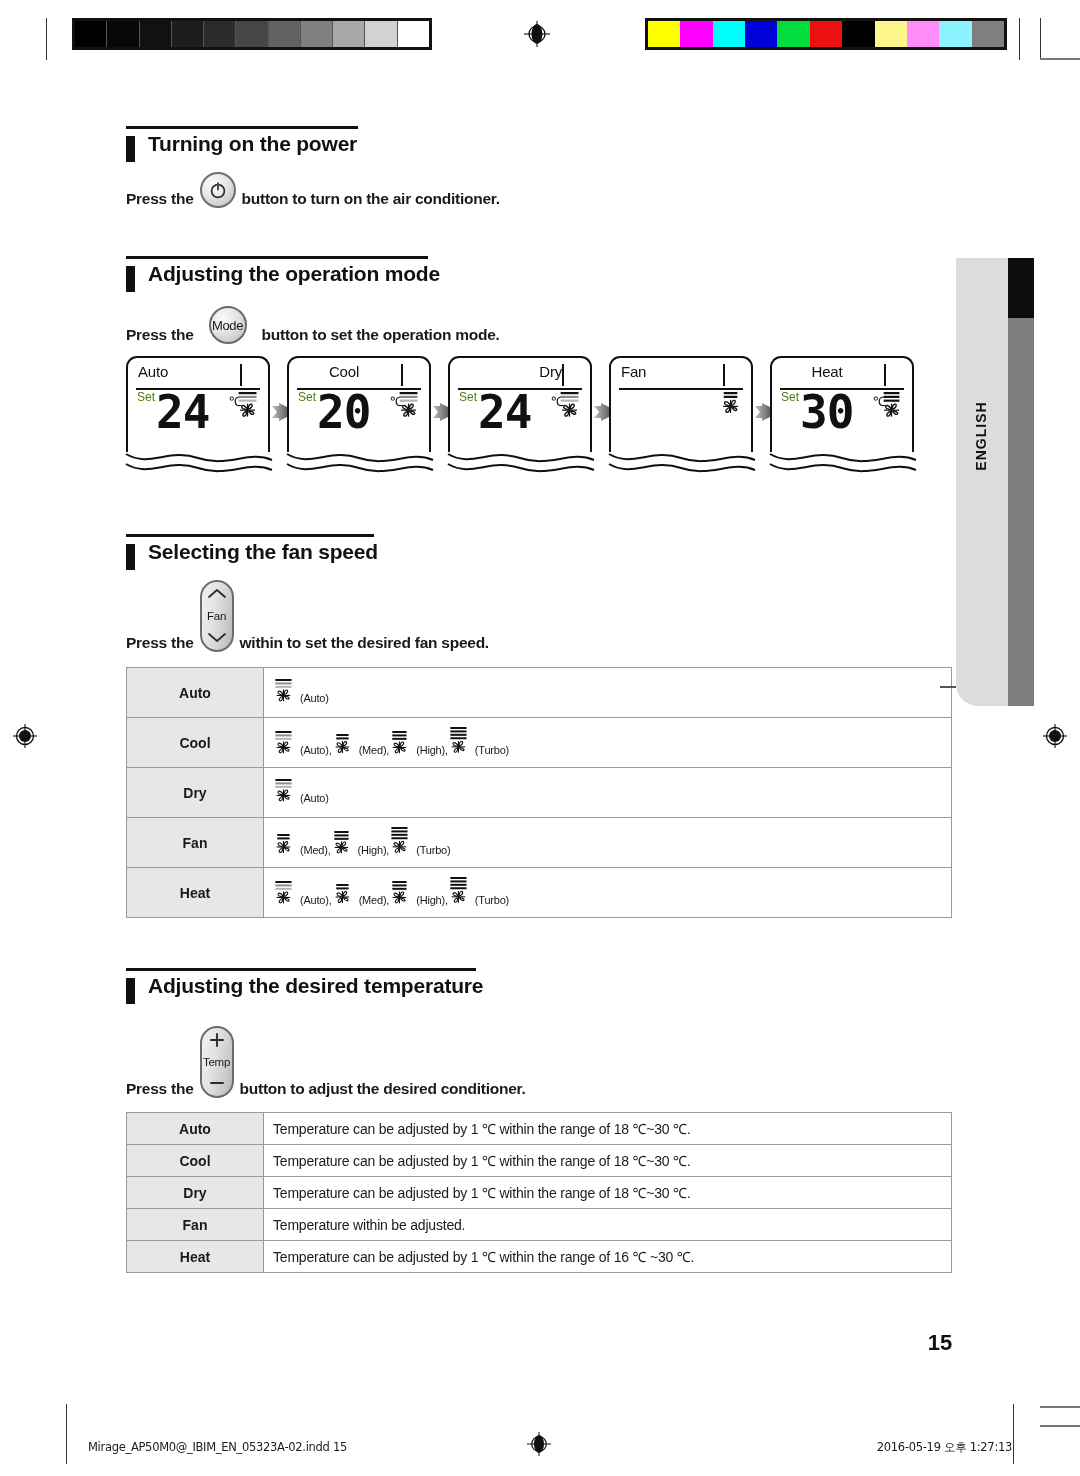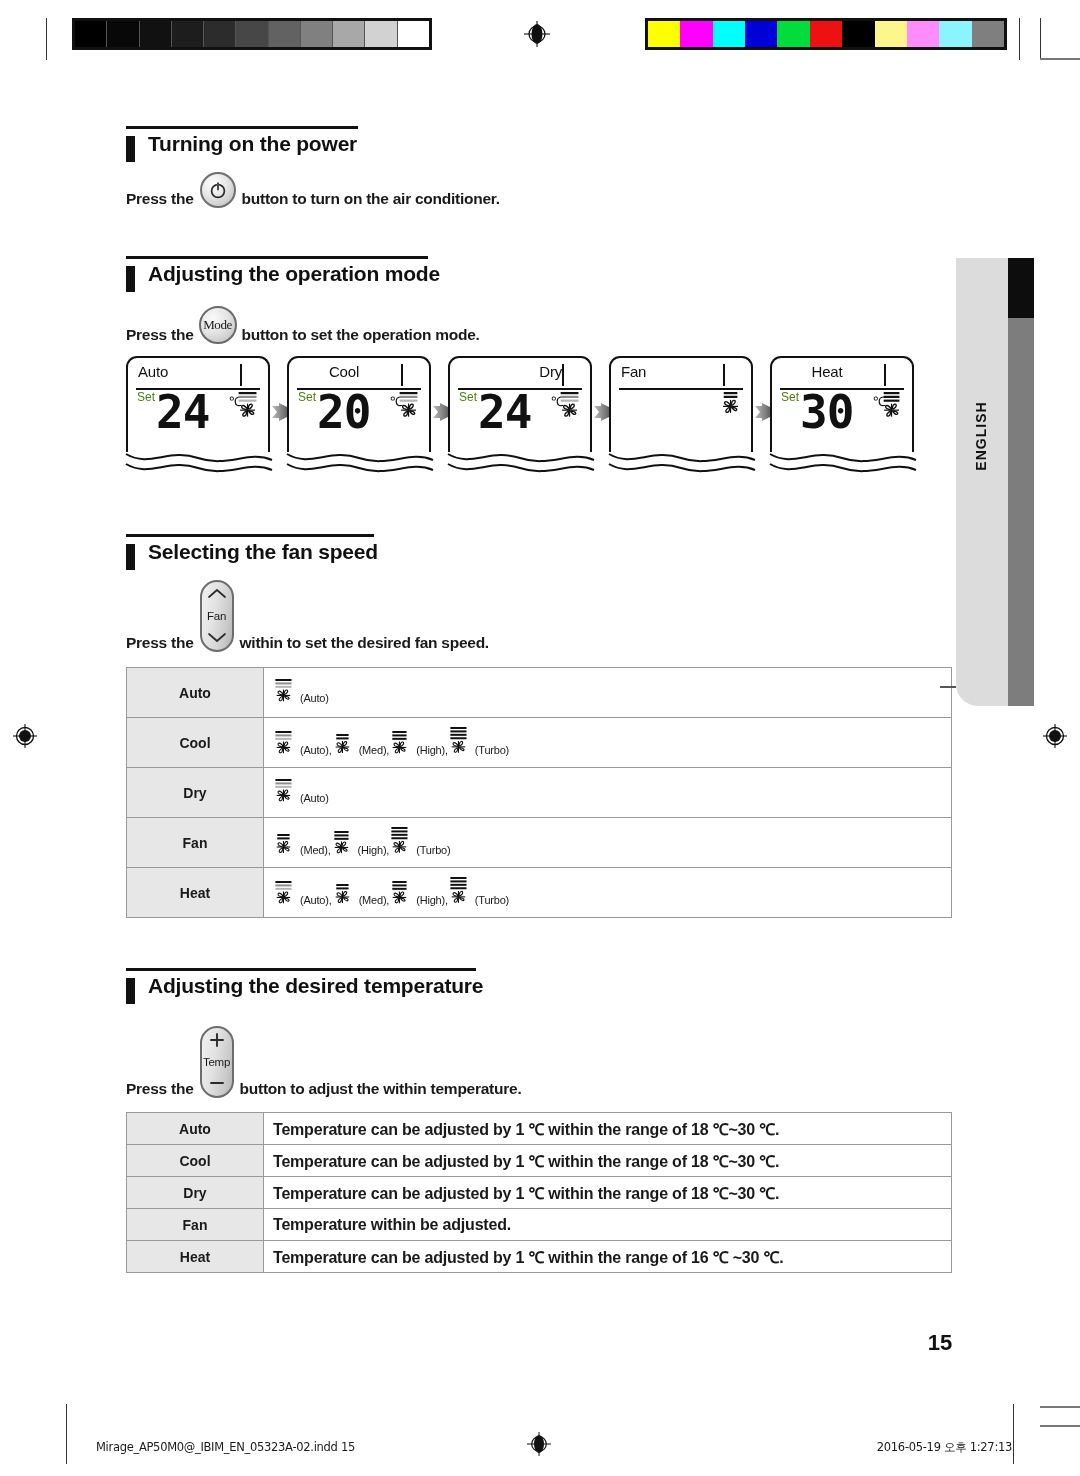--- a/index.html
+++ b/index.html
@@ -65,24 +65,24 @@
     margin: 0 6px;
     background: radial-gradient(circle at 35% 30%, #fdfdfd 0%, #e6e6e6 45%, #c8c8c8 80%, #b2b2b2 100%);
     border: 2px solid #6f6f6f;
     position: relative; box-sizing: border-box;
     vertical-align: middle;
   }
   .btn-power svg { position: absolute; left: 50%; top: 50%; transform: translate(-50%,-50%); }
 
   .btn-mode {
     display: inline-block; width: 38px; height: 38px; border-radius: 50%;
-    margin: 0 5px;
+    margin: 0 15px;
     background: radial-gradient(circle at 35% 30%, #fafafa 0%, #e4e4e4 45%, #c6c6c6 82%, #b0b0b0 100%);
     border: 2px solid #6a6a6a;
-    position: relative; box-sizing: border-box; vertical-align: middle; font-family: Liberation Serif, serif;
+    position: relative; box-sizing: border-box; vertical-align: middle;
   }
   .btn-mode .lbl {
     position: absolute; left: 0; right: 0; top: 50%; transform: translateY(-50%);
     text-align: center; font-size: 13px; font-weight: normal; color: #1a1a1a;
     letter-spacing: -0.4px;
   }
 
   .btn-pill {
     display: inline-block; width: 34px; height: 72px; border-radius: 17px;
     margin: 0 6px;
@@ -163,21 +163,21 @@
   }
   .tbl .c-val { background: #fff; padding-left: 9px; }
 
   .fan-tbl { left: 126px; top: 667px; width: 826px; }
   .fan-tbl .c-mode { width: 136px; }
   .fan-tbl tr { height: 50px; }
   .temp-tbl { left: 126px; top: 1112px; width: 826px; }
   .temp-tbl .c-mode { width: 136px; }
   .temp-tbl tr { height: 32px; }
   .temp-tbl .c-val {
-    font-size: 16px; color: #1a1a1a; letter-spacing: -0.2px; white-space: nowrap; font-weight: bold;
+    font-size: 14px; color: #1a1a1a; letter-spacing: -0.2px; white-space: nowrap;
   }
 
   .speedlist { display: flex; align-items: flex-end; white-space: nowrap; }
   .speeditem { display: inline-flex; align-items: flex-end; }
   .speeditem .glyph { display: inline-block; width: 21px; }
   .speeditem .nm {
     font-size: 11px; color: #1a1a1a; margin-left: 6px;
     position: relative; top: -2px; letter-spacing: -0.2px;
   }
 
@@ -206,21 +206,21 @@
     position: absolute; left: 880px; top: 1330px; width: 120px;
     text-align: center; font-size: 22px; font-weight: bold; color: #111;
   }
   .footer-rule-r1 { position: absolute; left: 1040px; top: 1406px; width: 40px; height: 2px; background: #777; }
   .footer-rule-r2 { position: absolute; left: 1040px; top: 1425px; width: 40px; height: 2px; background: #777; }
   .footer-vline   { position: absolute; left: 66px; top: 1404px; width: 1px; height: 60px; background: #333; }
   .footer-vline2  { position: absolute; left: 1013px; top: 1404px; width: 1px; height: 60px; background: #333; }
   .foot-left {
     position: absolute; left: 88px; top: 1440px;
     font-family: "DejaVu Sans", sans-serif;
-    font-size: 11.5px; color: #1a1a1a; letter-spacing: -0.3px; white-space: nowrap; margin-left: 8px;
+    font-size: 11.5px; color: #1a1a1a; letter-spacing: -0.3px; white-space: nowrap;
   }
   .foot-right {
     position: absolute; right: 68px; top: 1440px;
     font-family: "DejaVu Sans", sans-serif;
     font-size: 11.5px; color: #1a1a1a; letter-spacing: -0.3px; white-space: nowrap;
     text-align: center;
   }
   .foot-center { position: absolute; left: 527px; top: 1432px; width: 24px; height: 24px; }
 
   .side-vline-l { position: absolute; left: 46px; top: 8px; width: 1px; height: 42px; background: #333; }
@@ -802,21 +802,21 @@
             <line x1="4" y1="9" x2="16" y2="9" stroke="#2b2b2b" stroke-width="1.9" stroke-linecap="round"></line>
           </svg>
       </span>
       <span class="pl-mid">Temp</span>
       <span class="pl-bot">
         <svg width="20" height="12" viewBox="0 0 20 12">
             <line x1="4" y1="6" x2="16" y2="6" stroke="#2b2b2b" stroke-width="1.9" stroke-linecap="round"></line>
           </svg>
       </span>
     </span>
-    <span class="txt">button to adjust the within temperature.</span>
+    <span class="txt">button to adjust the desired conditioner.</span>
   </div>
 
   <table class="tbl temp-tbl" id="temp-table">
       <tbody>
         <tr>
           <td class="c-mode">Auto</td>
           <td class="c-val">Temperature can be adjusted by 1 ℃ within the range of 18 ℃~30 ℃.</td>
         </tr>
         <tr>
           <td class="c-mode">Cool</td>

